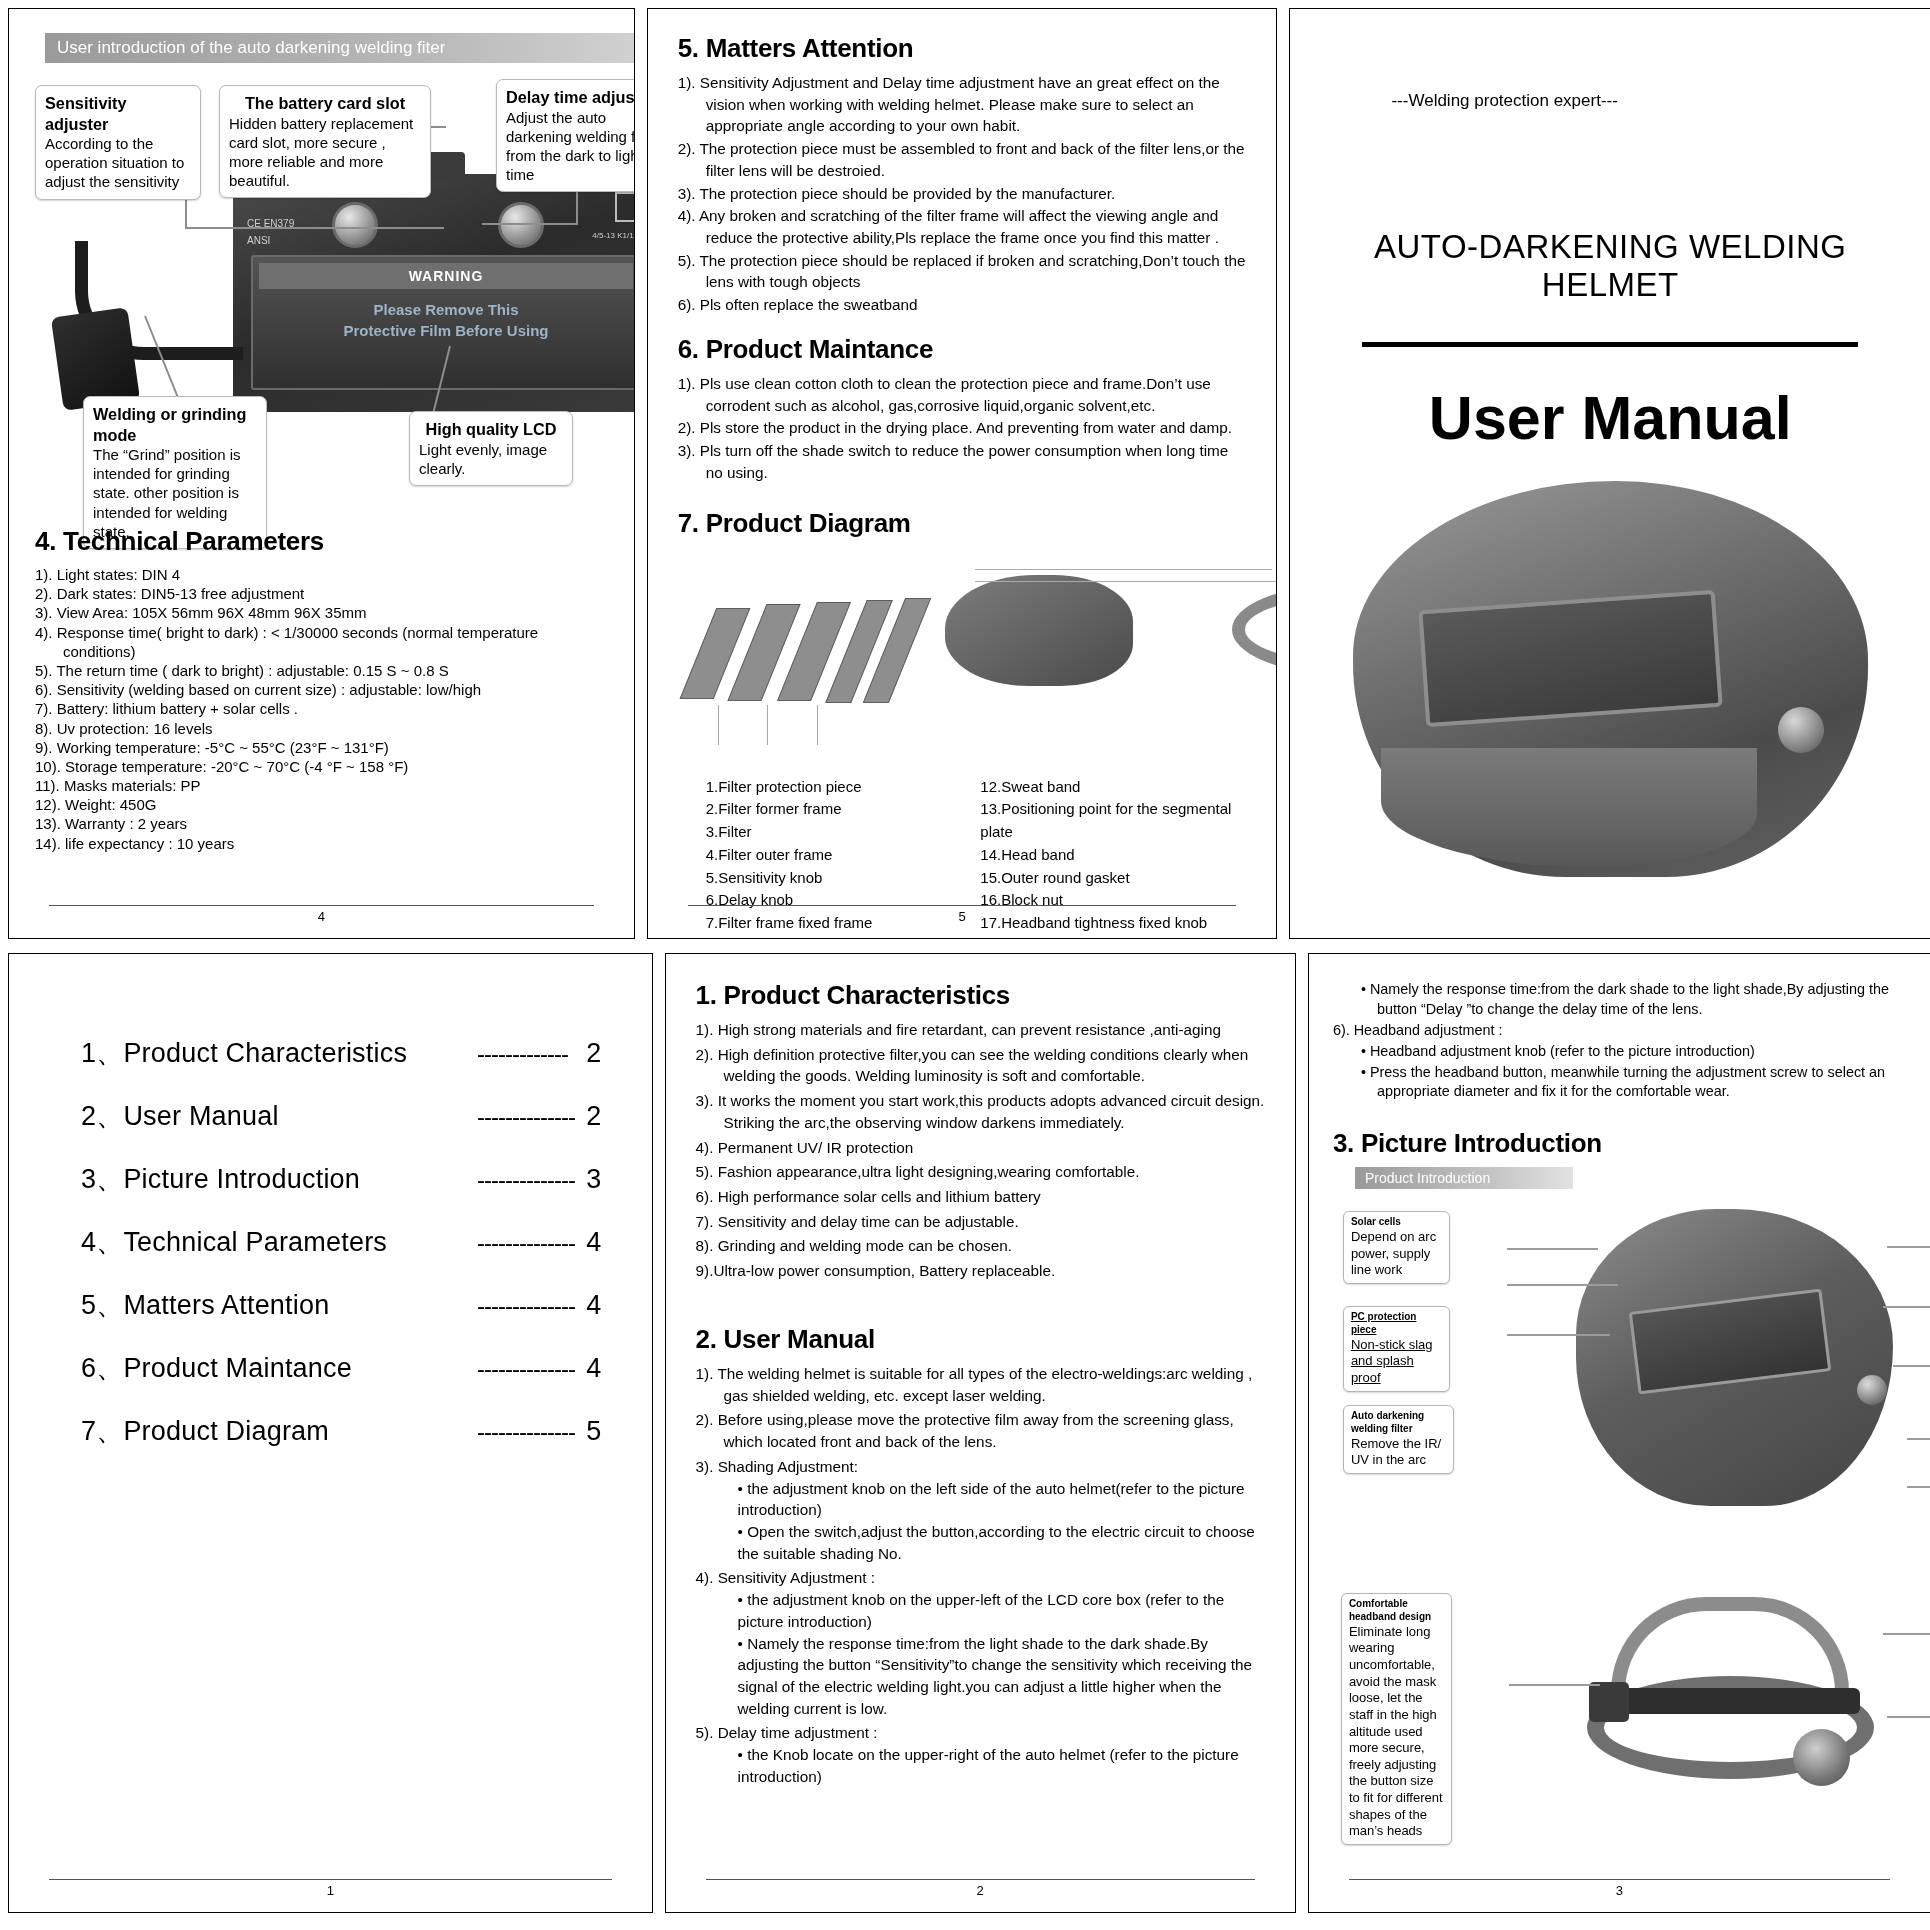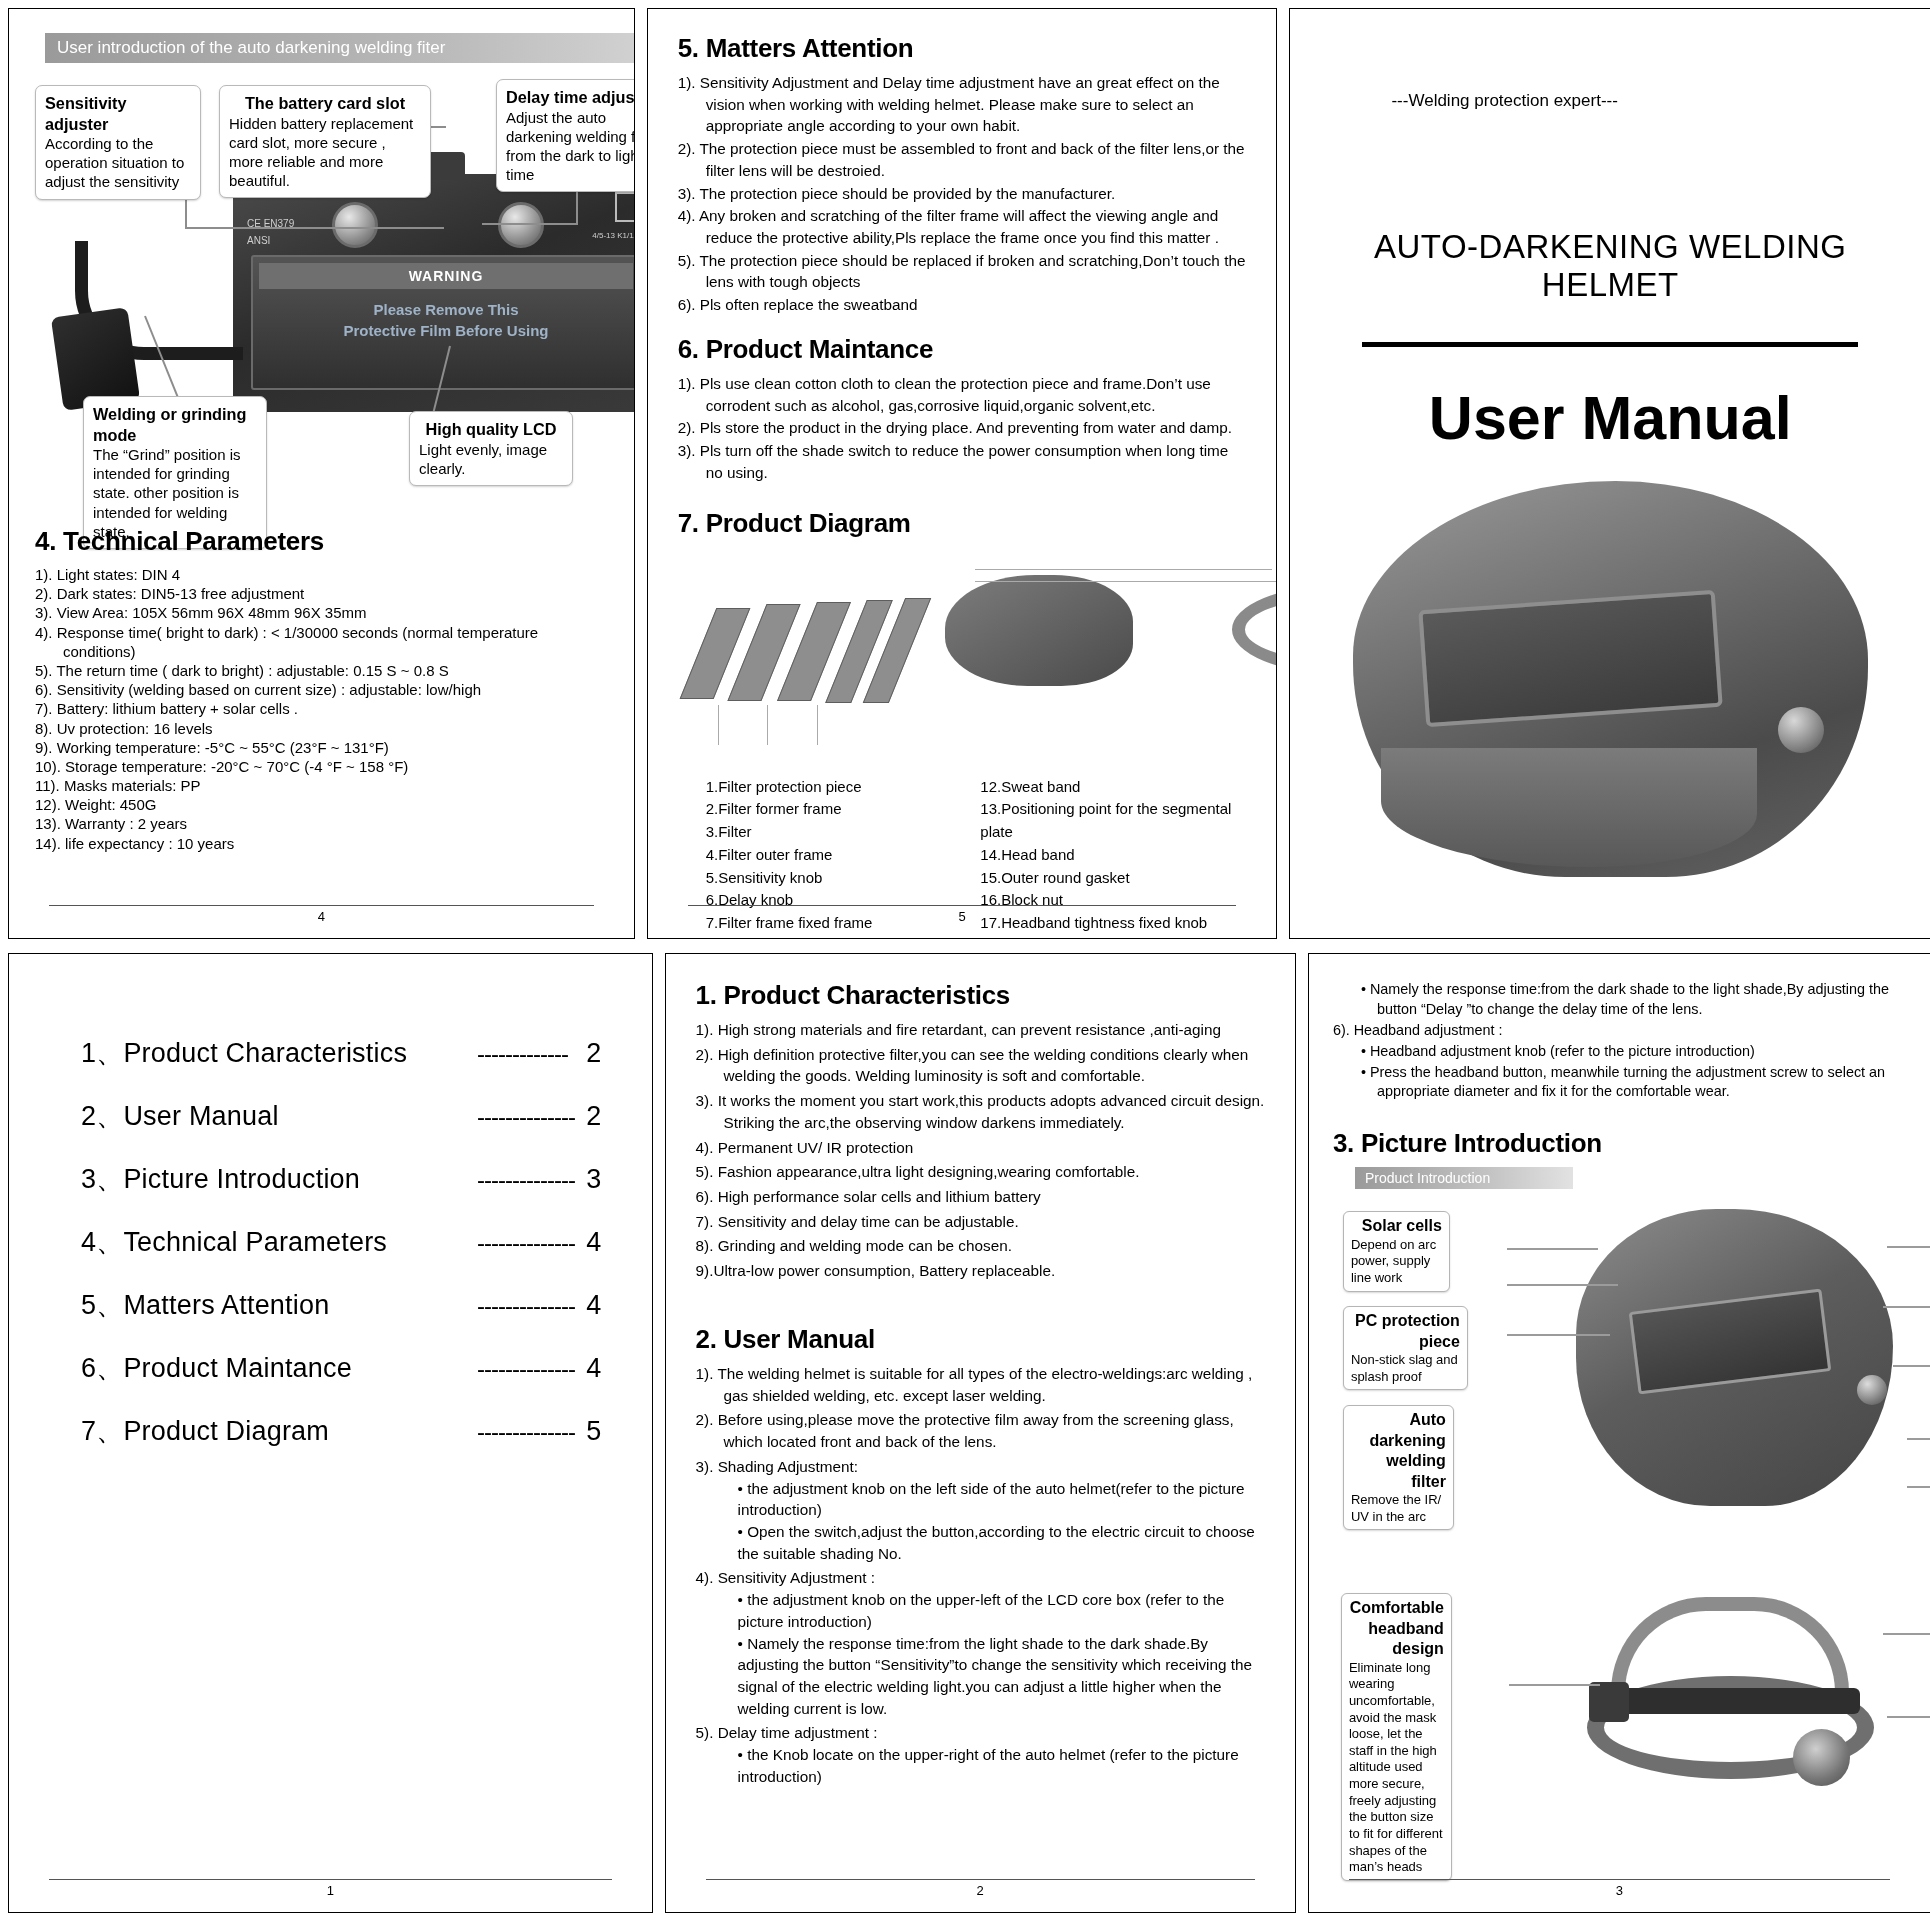--- a/index.html
+++ b/index.html
@@ -181,21 +181,21 @@
     background:linear-gradient(90deg,#9a9a9a,#c2c2c2 60%,#e2e2e2);
     color:#fff; font-size:14px; padding:3px 10px; width:218px; margin:6px 0 0 22px;
   }
   .pi-stage { position:relative; height:396px; }
   .pi-stage2 { position:relative; height:228px; }
   .c2 {
     position:absolute; background:#fff; border:1px solid #b5b5b5;
     border-radius:6px; padding:4px 7px; font-size:13px; line-height:1.28;
     box-shadow:0 1px 2px rgba(0,0,0,.16);
   }
-  .c2 b { display:block; text-align:right; font-size:16px; }
+  .c2 b { display:block; text-align:left; font-size:10px; }
   .helmet3 {
     position:absolute; left:243px; top:20px; width:317px; height:297px;
   }
   .h3-shell {
     position:absolute; inset:0;
     background:linear-gradient(150deg,#8d8d8d,#5d5d5d 45%,#454545);
     border-radius:46% 52% 42% 44% / 44% 48% 56% 52%;
   }
   .h3-win {
     position:absolute; left:57px; top:91px; width:194px; height:83px;
@@ -508,21 +508,21 @@
       <div class="lead2" style="left:554px;top:57px;width:117px;height:2px;"></div>
       <div class="lead2" style="left:550px;top:117px;width:117px;height:2px;"></div>
       <div class="lead2" style="left:560px;top:176px;width:107px;height:2px;"></div>
       <div class="lead2" style="left:574px;top:249px;width:93px;height:2px;"></div>
       <div class="lead2" style="left:574px;top:297px;width:93px;height:2px;"></div>
 
       <div class="c2" style="left:10px;top:22px;width:107px;">
         <b class="lft">Solar cells</b>
         <span>Depend on arc power, supply line work</span>
       </div>
-      <div class="c2" style="left:10px;top:117px;width:125px;">
+      <div class="c2" style="left:10px;top:117px;width:107px;text-decoration:underline;">
         <b class="lft">PC protection piece</b>
         <span>Non-stick slag and splash proof</span>
       </div>
       <div class="c2" style="left:10px;top:216px;width:111px;">
         <b class="lft">Auto darkening welding filter</b>
         <span>Remove the IR/ UV in the arc</span>
       </div>
 
     </div>
 

